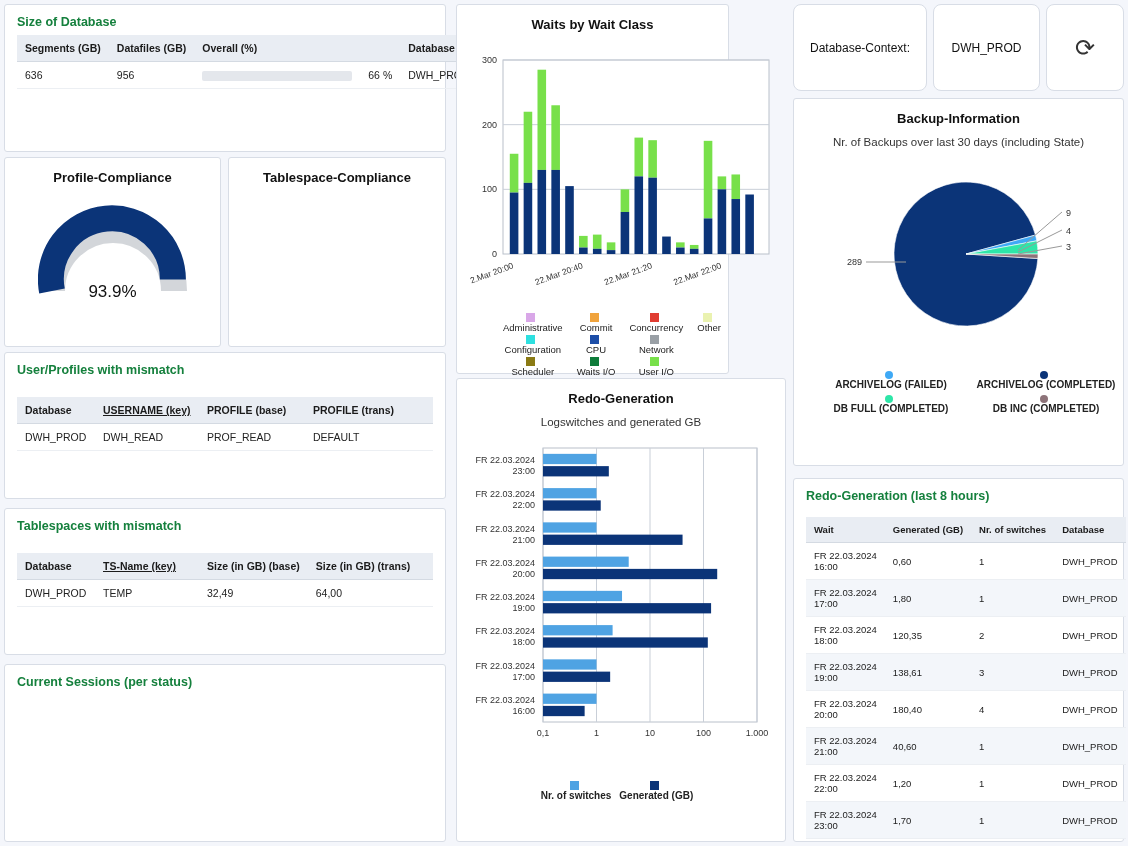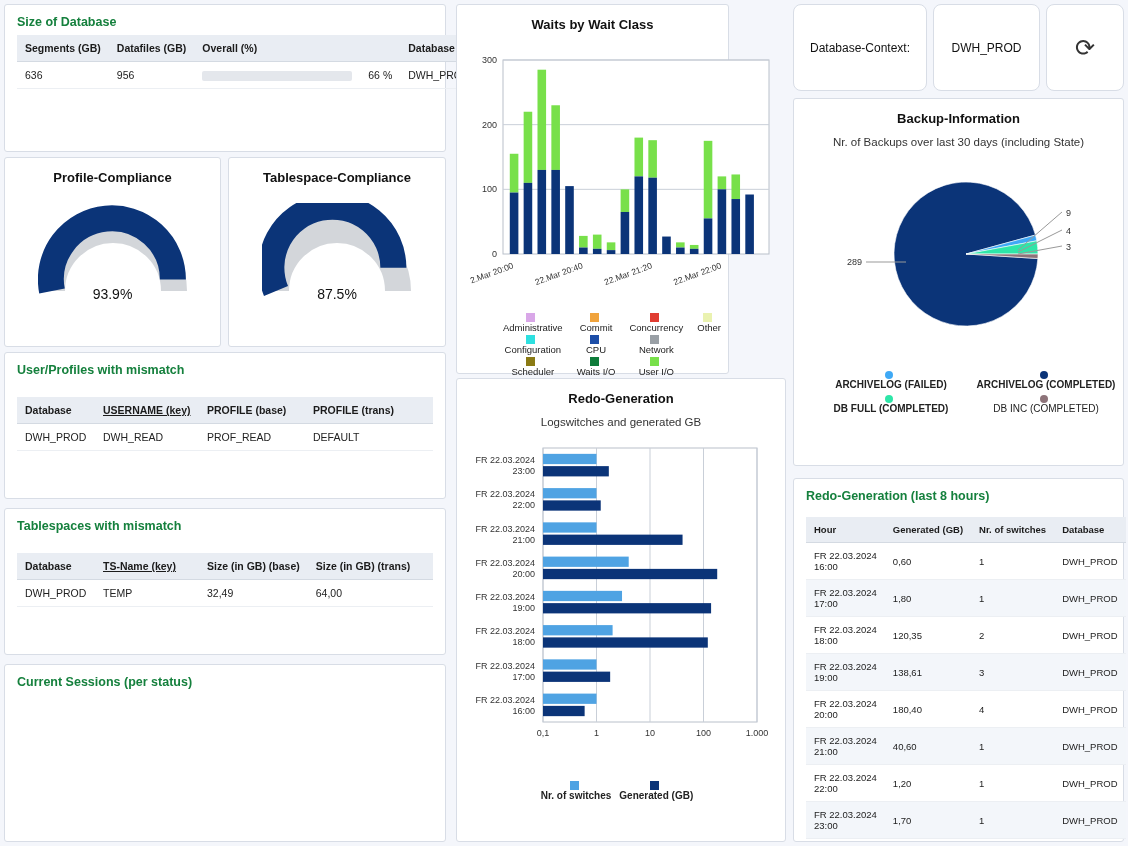--- a/index.html
+++ b/index.html
@@ -81,21 +81,21 @@
     background: #cfd3da;
   }
 
   
   .gauge-wrap { position: relative; width: 150px; height: 95px; margin: 18px auto 0 auto; }
   .gauge-wrap svg { display: block; }
   .gauge-label {
     position: absolute;
     left: 0; right: 0; bottom: -4px;
     text-align: center;
-    font-size: 14px;
+    font-size: 17px;
     color: #111;
   }
 
   
   .legend { font-size: 9.5px; display: flex; flex-wrap: wrap; }
   .legend .li { display: flex; align-items: center; margin: 1px 8px 1px 0; white-space: nowrap; flex-direction: column; }
   .swatch { width: 9px; height: 9px; margin-right: 4px; display: inline-block; }
   .dot { width: 8px; height: 8px; border-radius: 50%; margin-right: 5px; display: inline-block; }
 
   .ctx-box {
@@ -154,27 +154,20 @@
       <svg width="150" height="95" viewBox="0 0 150 95">
         <path d="M14,88 A61,61 0 0 1 136,88" fill="none" stroke="#d3d6da" stroke-width="26" stroke-linecap="butt"></path>
         <path id="gauge1-arc" d="M14,88 A61,61 0 1 1 134.88331744133035,76.38155379489743" fill="none" stroke="#0b3478" stroke-width="26" stroke-linecap="butt"></path>
       </svg>
       <div class="gauge-label">93.9%</div>
     </div>
   </div>
 
   <div class="card" style="left:228px; top:157px; width:218px; height:190px;">
     <div class="center-title">Tablespace-Compliance</div>
-    <div class="gauge-wrap">
-      <svg width="150" height="95" viewBox="0 0 150 95">
-        <path d="M14,88 A61,61 0 0 1 136,88" fill="none" stroke="#d3d6da" stroke-width="26" stroke-linecap="butt"></path>
-        <path id="gauge2-arc" d="M14,88 A61,61 0 1 1 131.3566514831885,64.65631062572953" fill="none" stroke="#0b3478" stroke-width="26" stroke-linecap="butt"></path>
-      </svg>
-      <div class="gauge-label">87.5%</div>
-    </div>
   </div>
 
   <div class="card" style="left:4px; top:352px; width:442px; height:147px;">
     <div class="card-title">User/Profiles with mismatch</div>
     <table class="grid" style="margin-top:14px">
       <thead>
         <tr>
           <th style="width:78px">Database</th>
           <th style="width:104px" class="u">USERNAME (key)</th>
           <th style="width:106px">PROFILE (base)</th>
@@ -415,32 +408,32 @@
           <div class="li">
             <span class="dot" style="background: rgb(11, 52, 120);"></span>
             <span style="font-weight: bold;">ARCHIVELOG (COMPLETED)</span>
           </div>
           <div class="li">
             <span class="dot" style="background: rgb(46, 230, 168);"></span>
             <span style="font-weight: bold;">DB FULL (COMPLETED)</span>
           </div>
           <div class="li">
             <span class="dot" style="background: rgb(141, 115, 121);"></span>
-            <span style="font-weight: normal;">DB INC (COMPLETED)</span>
+            <span style="font-weight: bold;">DB INC (COMPLETED)</span>
           </div>
         </div>
       </div>
   </div>
 
   <div class="card" style="left:793px; top:478px; width:331px; height:364px;">
     <div class="card-title">Redo-Generation (last 8 hours)</div>
     <table class="grid" style="margin-top:8px; font-size:9.5px;">
       <thead>
         <tr>
-          <th style="width:86px">Hour</th>
+          <th style="width:86px">Wait</th>
           <th style="width:58px">Generated (GB)</th>
           <th style="width:60px">Nr. of switches</th>
           <th>Database</th>
         </tr>
       </thead>
       <tbody id="redo-table-body">
           <tr>
             <td>FR 22.03.2024<br>16:00</td>
             <td>0,60</td>
             <td>1</td>

